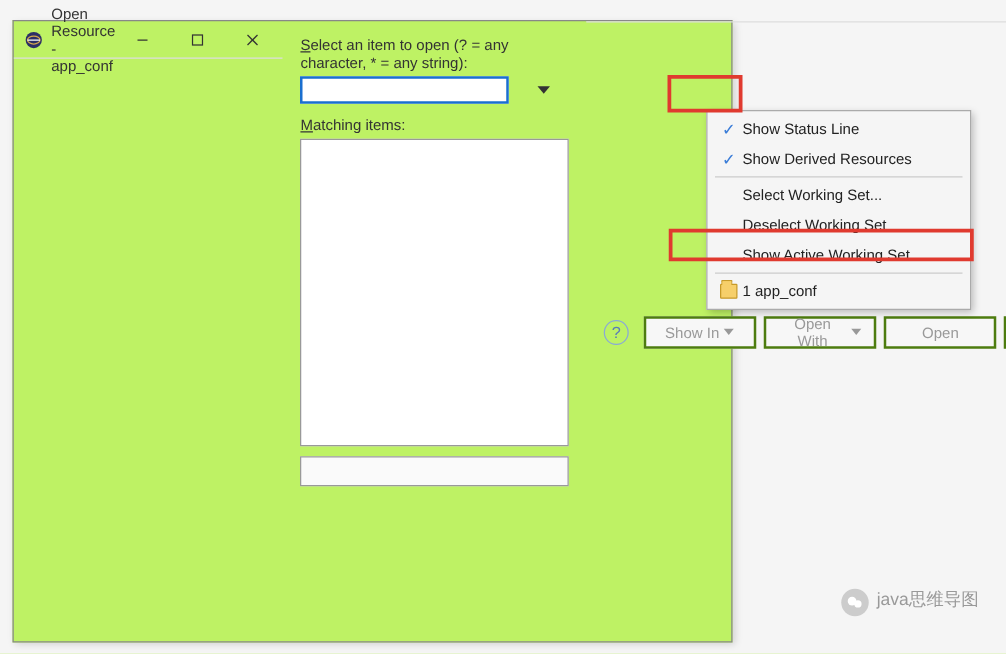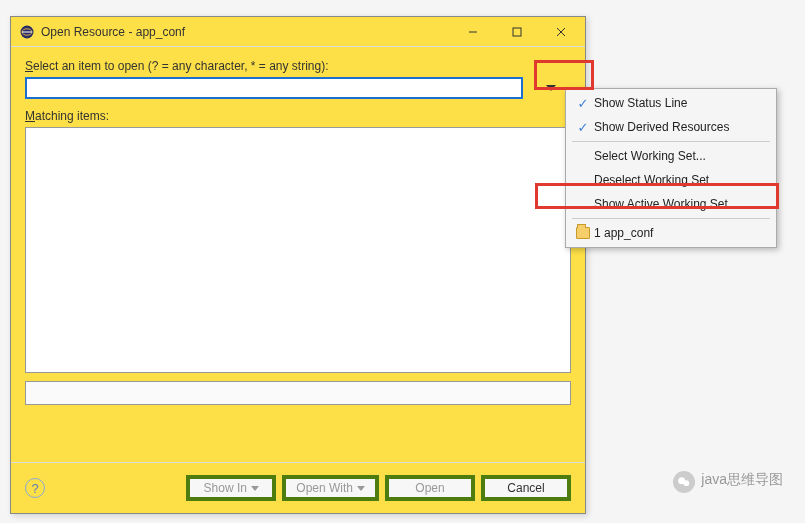--- a/index.html
+++ b/index.html
@@ -11,25 +11,25 @@
     background: #f5f5f5;
     width: 805px;
     height: 523px;
     position: relative;
     overflow: hidden;
   }
   .dialog {
     position: absolute;
     left: 10px; top: 16px;
     width: 576px; height: 498px;
-    background: #fde047;
+    background: #bef264;
     border: 1px solid #888;
     box-shadow: 2px 2px 6px rgba(0,0,0,.15);
     display: flex;
-    flex-direction: column;
+    flex-direction: row;
   }
   .titlebar {
     height: 30px;
     display: flex;
     align-items: center;
     padding: 0 2px 0 8px;
     border-bottom: 1px solid #ddd;
     font-size: 12px;
     color: #333;
   }
@@ -103,21 +103,21 @@
     border: 1px solid #8aa9d6;
     border-radius: 50%;
     color: #5a7db8;
     display: flex; align-items: center; justify-content: center;
     font-size: 13px;
   }
   .btnbar .spacer { flex: 1; }
   button.btn {
     min-width: 90px; height: 26px;
     background: #f7f7f7;
-    border: 4px solid #4d7c0f;
+    border: 2px solid #4d7c0f;
     font-family: inherit;
     font-size: 12px;
     color: #333;
     padding: 0 10px;
     display: inline-flex; align-items: center; justify-content: center;
     gap: 4px;
   }
   button.btn:disabled, button.btn.disabled {
     color: #999;
   }

